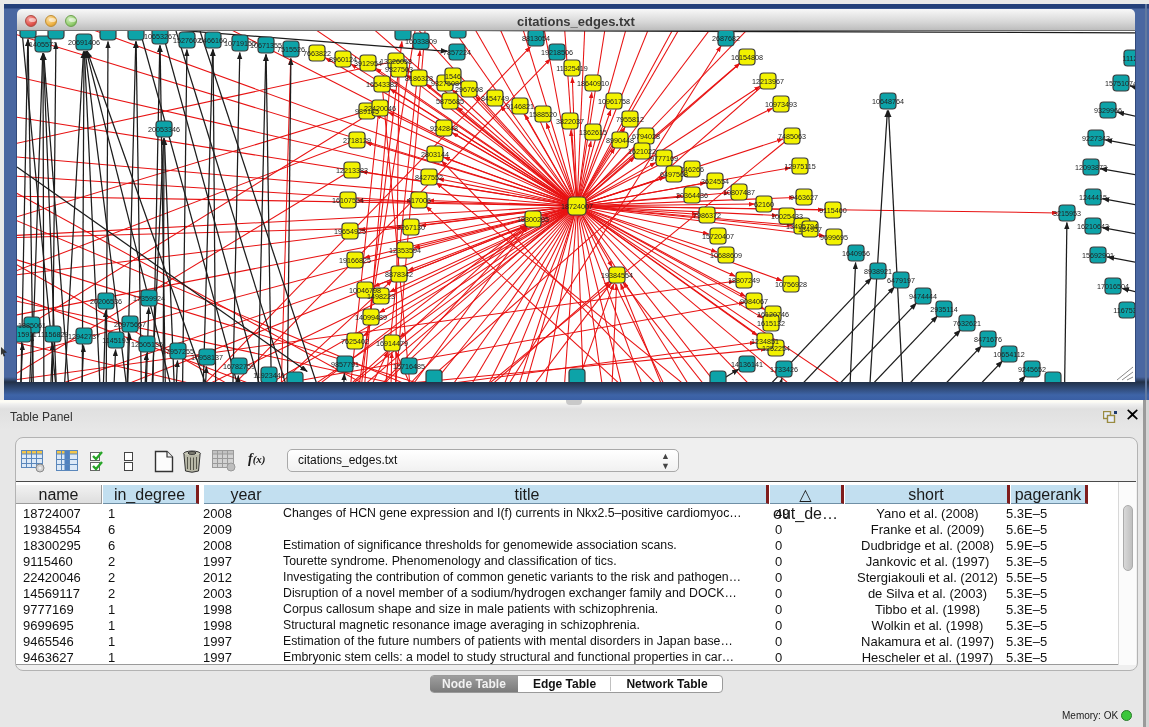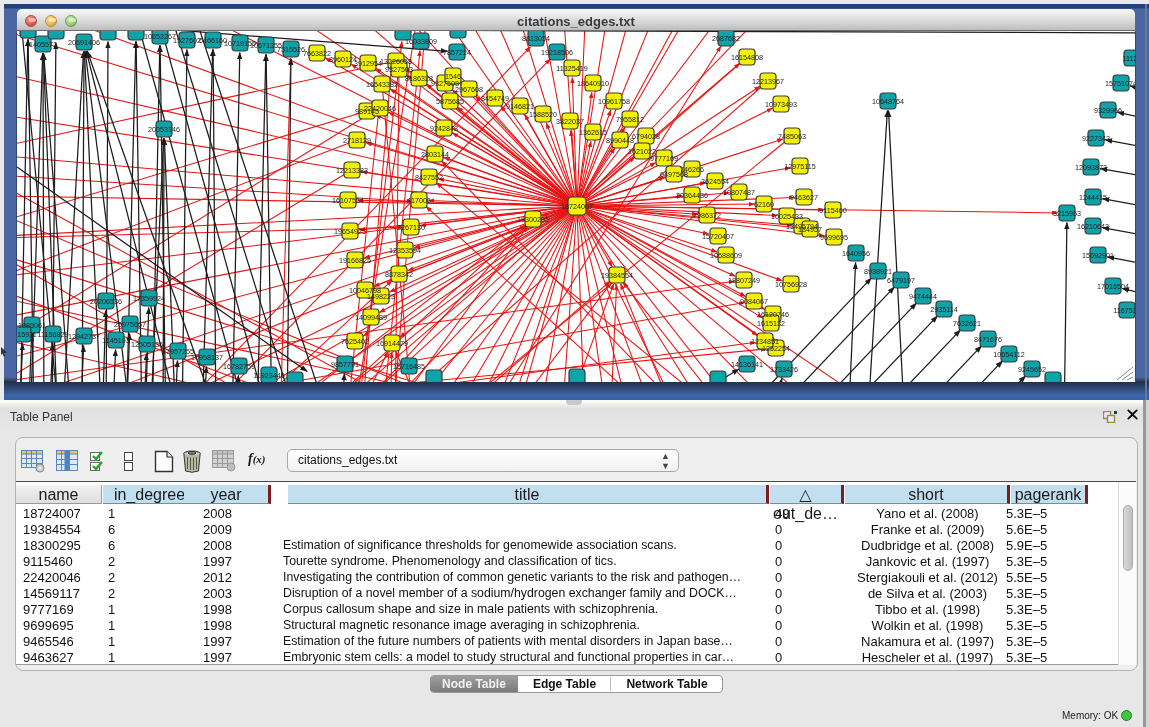--- a/index.html
+++ b/index.html
@@ -23,21 +23,21 @@
 
 .ic{top:450px;}
 #combo{left:287px;top:449px;width:392px;height:23px;background:linear-gradient(#ffffff,#f1f1f1);border:1px solid #a9a9a9;border-radius:5px;font-size:12px;color:#111;line-height:21px;padding-left:10px;}
 #combo .ud{position:absolute;right:8px;top:1px;font-size:9px;color:#444;line-height:10px;}
 
 #tbl{left:16px;top:481px;width:1120px;height:184px;background:#fff;border-top:1px solid #4a4a4a;border-bottom:1px solid #9a9a9a;}
 #thead{position:absolute;left:0;top:3px;height:20px;width:1080px;font-size:16px;color:#1a1a1a;text-decoration:underline;}
 #thead span{position:absolute;top:0;height:19px;line-height:19px;text-align:center;background:#c2dff0;border-right:3px solid #7f1d1d;border-bottom:1px solid #6f8fa5;}
 #thead .h0{left:0;width:86px;background:linear-gradient(#f2f2f2,#dedede);border-right:1px solid #9a9a9a;border-bottom:1px solid #9a9a9a;}
 #thead .h1{left:87px;width:96px;}
-#thead .h2{left:168px;width:87px;}
+#thead .h2{left:188px;width:87px;}
 #thead .h3{left:272px;width:481px;}
 #thead .h4{left:754px;width:74px;}
 #thead .h5{left:829px;width:165px;}
 #thead .h6{left:995px;width:77px;}
 .row{position:absolute;left:0;width:1100px;height:16px;font-size:13px;color:#111;}
 .row span{position:absolute;top:0;height:16px;line-height:15px;white-space:nowrap;overflow:hidden;}
 .c0{left:7px;width:80px;} .c1{left:92px;width:60px;} .c2{left:187px;width:60px;}
 .c3{left:267px;width:490px;font-size:12.3px;} .c4{left:759px;width:60px;}
 .c5{left:829px;width:165px;text-align:center;} .c6{left:990px;width:100px;}
 #vsb{left:1118px;top:482px;width:18px;height:183px;background:#fbfbfb;border-left:1px solid #d8d8d8;}
@@ -661,20 +661,21 @@
       <span class="h3">title</span>
       <span class="h4">△ out_de…</span>
       <span class="h5">short</span>
       <span class="h6">pagerank</span>
 </div>
 <div style="position:absolute;left:0;top:24px;">
 <div class="row" style="top: 0px;">
         <span class="c0">18724007</span>
         <span class="c1">1</span>
         <span class="c2">2008</span>
+        <span class="c3">Changes of HCN gene expression and I(f) currents in Nkx2.5–positive cardiomyoc…</span>
         <span class="c4">49</span>
         <span class="c5">Yano et al. (2008)</span>
         <span class="c6">5.3E–5</span>
       </div>
 <div class="row" style="top: 16px;">
         <span class="c0">19384554</span>
         <span class="c1">6</span>
         <span class="c2">2009</span>
         <span class="c4">0</span>
         <span class="c5">Franke et al. (2009)</span>

